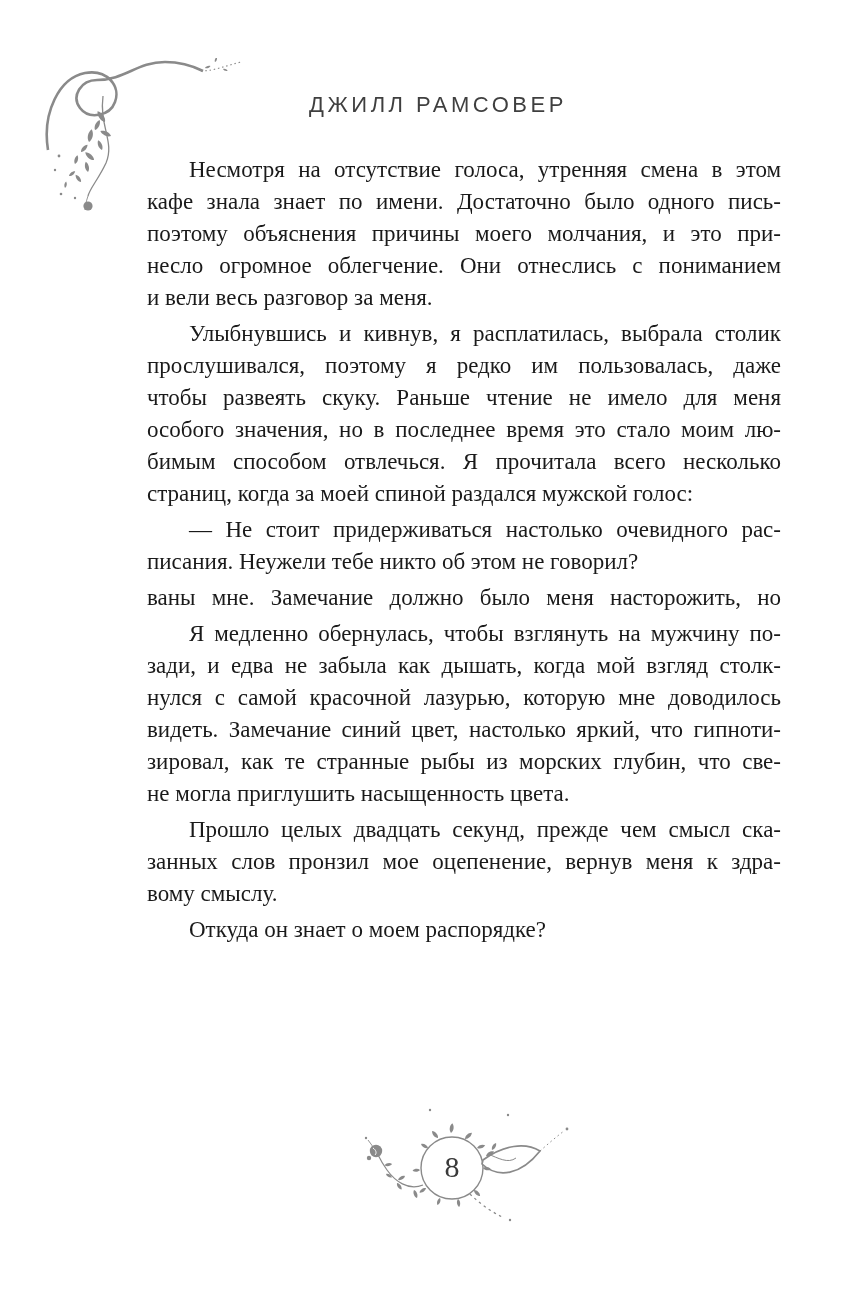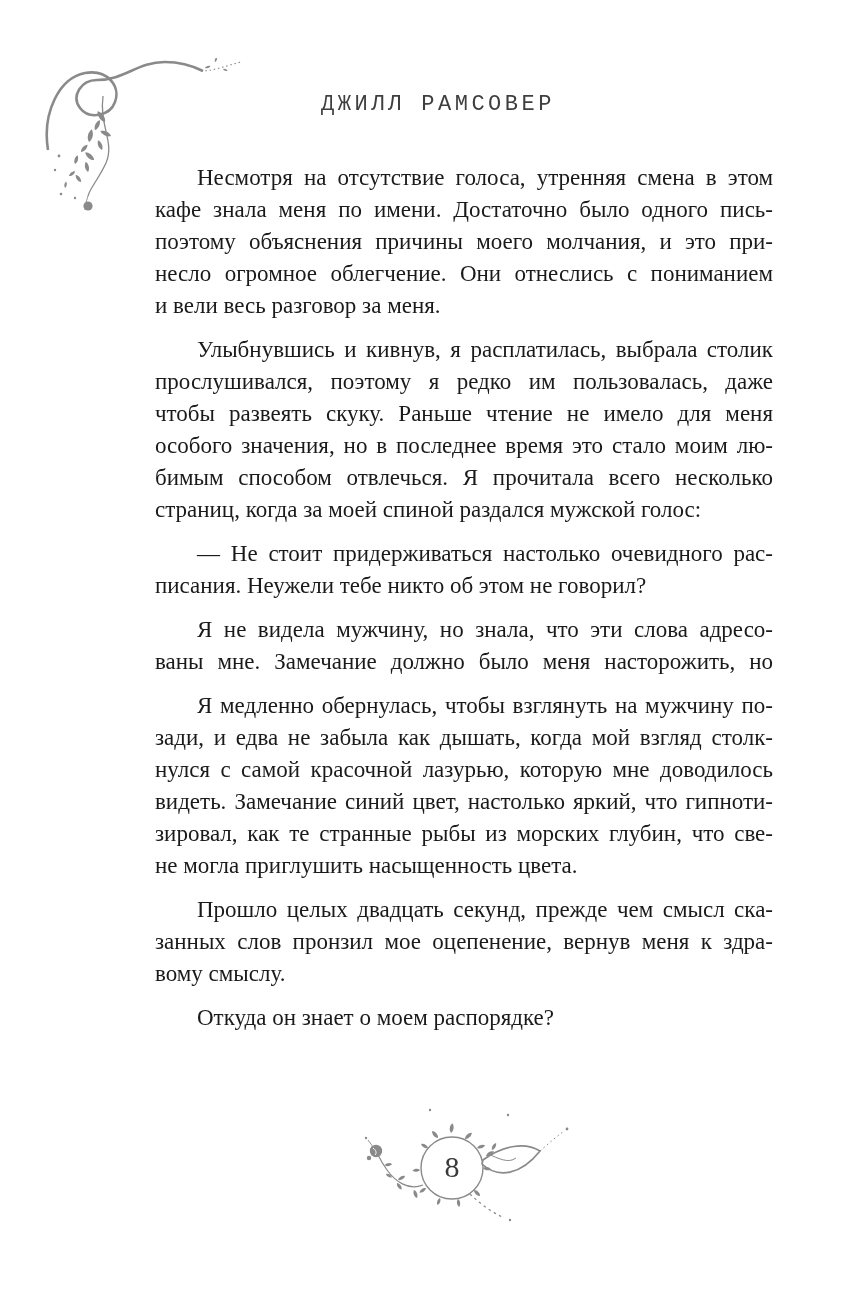--- a/index.html
+++ b/index.html
@@ -15,34 +15,34 @@
     width:844px;height:1311px;
     margin:0 auto;
     background:var(--paper);
     overflow:hidden;
     font-family:"Liberation Serif","DejaVu Serif",serif;
   }
   .running-header{
     position:absolute;
     left:143px;top:92px;width:590px;
     text-align:center;
-    font-family:Liberation Mono, monospace;
+    font-family:Liberation Sans, sans-serif;
     font-size:22px;
     font-weight:400;
     letter-spacing:3.5px;
     color:var(--header-ink);
   }
   .body-text{
     position:absolute;
     left:143px;top:150px;width:642px;
     font-size:23px;
     line-height:32px;
     color:var(--ink);
   }
-  .paragraph{margin:12px;padding:0;}
+  .paragraph{margin:4px;padding:0;}
   .line{
     text-align:justify;
     text-align-last:justify;
     height:32px;
     overflow:hidden;
     white-space:nowrap;
   }
   .line.first{text-indent:42px;}
   .line.last{text-align-last:left;}
   .ornament-top-left{position:absolute;left:45px;top:58px;}
@@ -93,39 +93,38 @@
       <circle cx="43" cy="148" r="4.6"></circle>
       <circle cx="30" cy="140" r="1.2"></circle>
     </g>
   </svg>
 
   <div class="running-header">ДЖИЛЛ РАМСОВЕР</div>
 
   <div class="body-text">
       <div class="paragraph">
         <div class="line first">Несмотря на отсутствие голоса, утренняя смена в этом</div>
-        <div class="line">кафе знала меня по имени. Достаточно было одного пись-</div>
+        <div class="line">кафе знала знает по имени. Достаточно было одного пись-</div>
         <div class="line">поэтому объяснения причины моего молчания, и это при-</div>
         <div class="line">несло огромное облегчение. Они отнеслись с пониманием</div>
         <div class="line last">и вели весь разговор за меня.</div>
       </div>
       <div class="paragraph">
         <div class="line first">Улыбнувшись и кивнув, я расплатилась, выбрала столик</div>
         <div class="line">прослушивался, поэтому я редко им пользовалась, даже</div>
         <div class="line">чтобы развеять скуку. Раньше чтение не имело для меня</div>
         <div class="line">особого значения, но в последнее время это стало моим лю-</div>
         <div class="line">бимым способом отвлечься. Я прочитала всего несколько</div>
         <div class="line last">страниц, когда за моей спиной раздался мужской голос:</div>
       </div>
       <div class="paragraph">
         <div class="line first">— Не стоит придерживаться настолько очевидного рас-</div>
         <div class="line last">писания. Неужели тебе никто об этом не говорил?</div>
       </div>
       <div class="paragraph">
-        <div class="line first">Я не видела мужчину, но знала, что эти слова адресо-</div>
         <div class="line">ваны мне. Замечание должно было меня насторожить, но</div>
       </div>
       <div class="paragraph">
         <div class="line first">Я медленно обернулась, чтобы взглянуть на мужчину по-</div>
         <div class="line">зади, и едва не забыла как дышать, когда мой взгляд столк-</div>
         <div class="line">нулся с самой красочной лазурью, которую мне доводилось</div>
         <div class="line">видеть. Замечание синий цвет, настолько яркий, что гипноти-</div>
         <div class="line">зировал, как те странные рыбы из морских глубин, что све-</div>
         <div class="line last">не могла приглушить насыщенность цвета.</div>
       </div>

